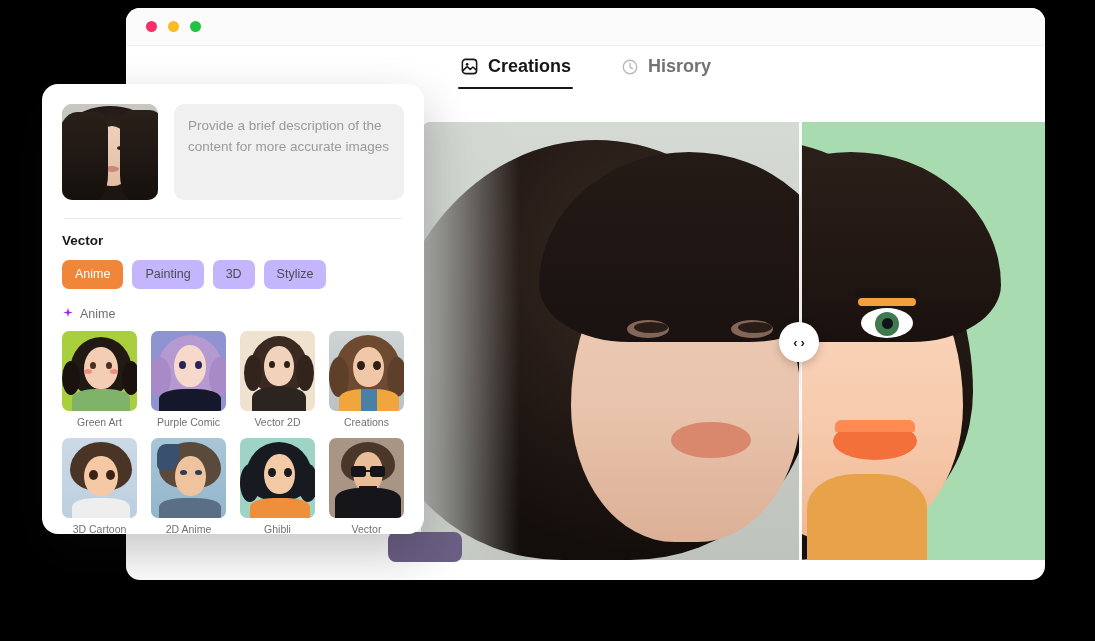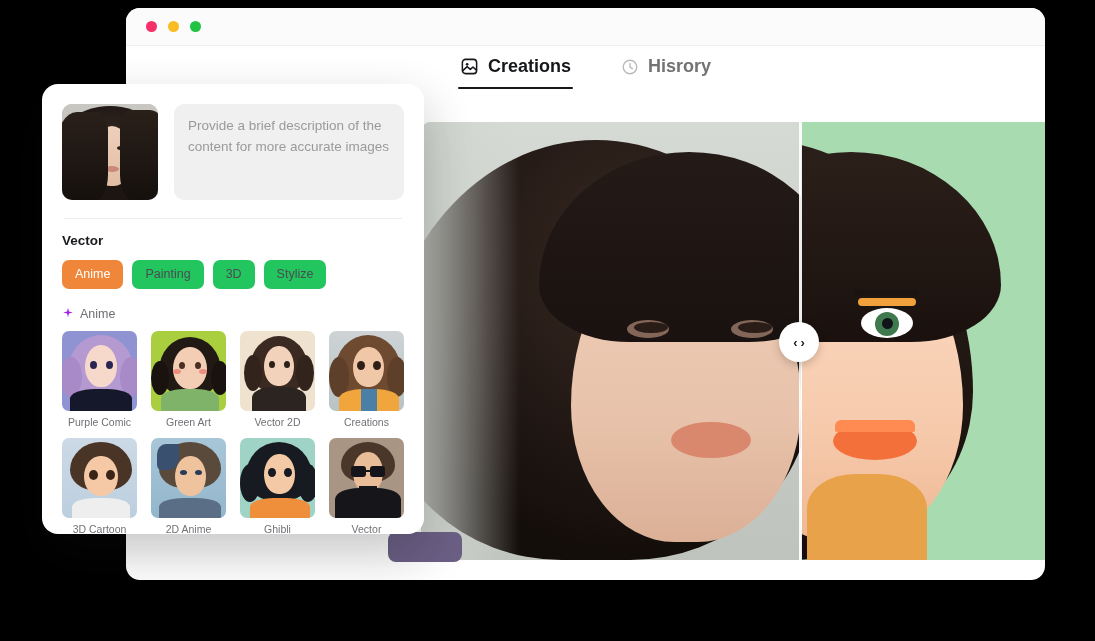--- a/index.html
+++ b/index.html
@@ -102,21 +102,21 @@
     font-size: 13.5px; line-height: 1.55; color: #8d8d8d; resize: none;
   }
   .prompt-box::placeholder { color: #9a9a9a; }
   .divider-line { margin: 18px 2px 0 2px; height: 1px; background: #ececec; }
 
   .section-title { margin-top: 14px; font-size: 13.5px; font-weight: 700; color: #17191c; }
   .chips { display: flex; gap: 9px; margin-top: 12px; }
   .chip {
     border: none; border-radius: 7px; padding: 8px 13px;
     font-family: "Liberation Sans", sans-serif; font-size: 12.5px;
-    background: #22c55e; color: #4a4d52; cursor: pointer; line-height: 1;
+    background: #c4b5fd; color: #4a4d52; cursor: pointer; line-height: 1;
   }
   .chip.active { background: #f0863a; color: #ffffff; }
 
   .subhead { display: flex; align-items: center; gap: 6px; margin-top: 16px; }
   .subhead-label { font-size: 12.5px; color: #6d6f73; }
 
   .grid {
     margin-top: 8px;
     display: grid; grid-template-columns: repeat(4, 1fr); gap: 10px 14px;
   }
@@ -243,48 +243,48 @@
         <svg width="12" height="12" viewBox="0 0 24 24" fill="#a020e8">
           <path d="M12 1.5 L13.9 9.1 L21.5 11 L13.9 12.9 L12 20.5 L10.1 12.9 L2.5 11 L10.1 9.1 Z"></path>
         </svg>
       </span>
       <span class="subhead-label">Anime</span>
     </div>
 
     <div class="grid">
 
       <div class="cell">
-        <div class="cell-img" style="background:#8f93d2">
-          <div class="ava ava-hair" style="left:6px;top:4px;width:66px;height:62px;background:#b59ad2;"></div>
-          <div class="ava ava-face" style="left:23px;top:14px;width:32px;height:42px;background:#f7d9cb;"></div>
-          <div class="ava ava-eye" style="left:28px;top:30px;width:7px;height:8px;background:#2a2455;"></div>
-          <div class="ava ava-eye" style="left:44px;top:30px;width:7px;height:8px;background:#2a2455;"></div>
-          <div class="ava" style="left:-2px;top:26px;width:22px;height:40px;border-radius:50%;background:#a88ac8;"></div>
-          <div class="ava" style="left:58px;top:26px;width:22px;height:40px;border-radius:50%;background:#a88ac8;"></div>
-          <div class="ava ava-body" style="left:8px;top:58px;width:62px;height:24px;background:#15182b;"></div>
-        </div>
-        <div class="cell-label">Purple Comic</div>
-      </div>
-
-      <div class="cell">
         <div class="cell-img" style="background:#a9cf3f">
           <div class="ava ava-hair" style="left:8px;top:6px;width:62px;height:58px;background:#211913;"></div>
           <div class="ava ava-face" style="left:22px;top:16px;width:34px;height:42px;background:#f3cdb4;"></div>
           <div class="ava ava-eye" style="left:28px;top:31px;width:6px;height:7px;background:#4a2f22;"></div>
           <div class="ava ava-eye" style="left:44px;top:31px;width:6px;height:7px;background:#4a2f22;"></div>
           <div class="ava" style="left:22px;top:38px;width:8px;height:5px;border-radius:50%;background:#ec8f80;"></div>
           <div class="ava" style="left:48px;top:38px;width:8px;height:5px;border-radius:50%;background:#ec8f80;"></div>
           <div class="ava" style="left:0px;top:30px;width:18px;height:34px;border-radius:50%;background:#1a120e;"></div>
           <div class="ava" style="left:60px;top:30px;width:18px;height:34px;border-radius:50%;background:#1a120e;"></div>
           <div class="ava ava-body" style="left:10px;top:58px;width:58px;height:24px;background:#7fb36a;"></div>
         </div>
         <div class="cell-label">Green Art</div>
       </div>
 
       <div class="cell">
+        <div class="cell-img" style="background:#8f93d2">
+          <div class="ava ava-hair" style="left:6px;top:4px;width:66px;height:62px;background:#b59ad2;"></div>
+          <div class="ava ava-face" style="left:23px;top:14px;width:32px;height:42px;background:#f7d9cb;"></div>
+          <div class="ava ava-eye" style="left:28px;top:30px;width:7px;height:8px;background:#2a2455;"></div>
+          <div class="ava ava-eye" style="left:44px;top:30px;width:7px;height:8px;background:#2a2455;"></div>
+          <div class="ava" style="left:-2px;top:26px;width:22px;height:40px;border-radius:50%;background:#a88ac8;"></div>
+          <div class="ava" style="left:58px;top:26px;width:22px;height:40px;border-radius:50%;background:#a88ac8;"></div>
+          <div class="ava ava-body" style="left:8px;top:58px;width:62px;height:24px;background:#15182b;"></div>
+        </div>
+        <div class="cell-label">Purple Comic</div>
+      </div>
+
+      <div class="cell">
         <div class="cell-img" style="background:#efe2cf">
           <div class="ava ava-hair" style="left:10px;top:5px;width:58px;height:56px;background:#3a2a22;"></div>
           <div class="ava ava-face" style="left:24px;top:15px;width:30px;height:40px;background:#f2d2bb;"></div>
           <div class="ava ava-eye" style="left:29px;top:30px;width:6px;height:7px;background:#2b2118;"></div>
           <div class="ava ava-eye" style="left:44px;top:30px;width:6px;height:7px;background:#2b2118;"></div>
           <div class="ava" style="left:4px;top:24px;width:18px;height:36px;border-radius:50%;background:#32241d;"></div>
           <div class="ava" style="left:56px;top:24px;width:18px;height:36px;border-radius:50%;background:#32241d;"></div>
           <div class="ava ava-body" style="left:12px;top:56px;width:54px;height:26px;background:#2c2420;"></div>
         </div>
         <div class="cell-label">Vector 2D</div>

